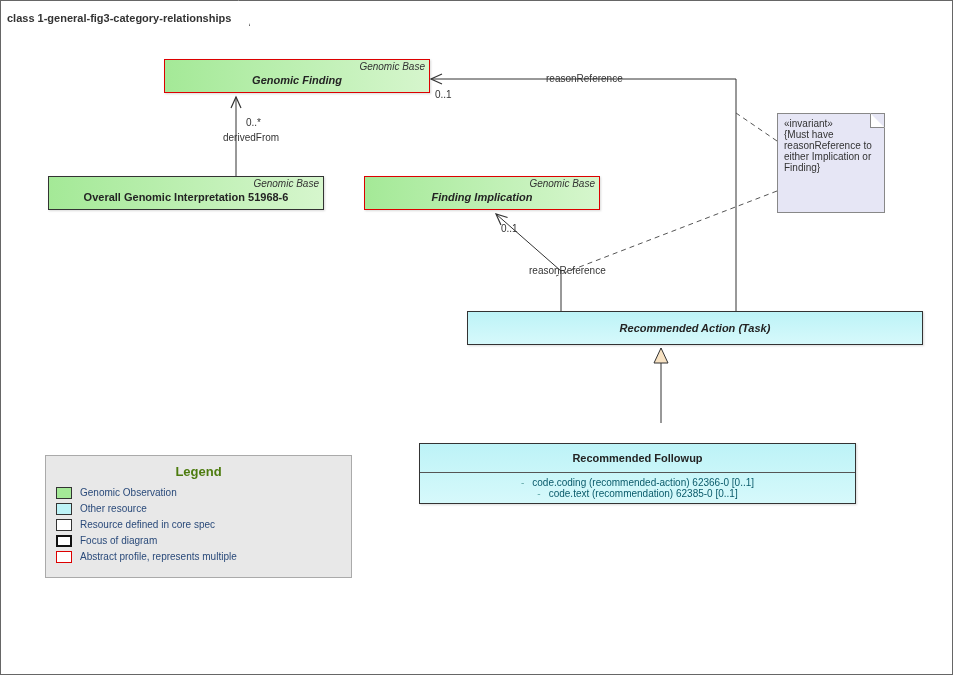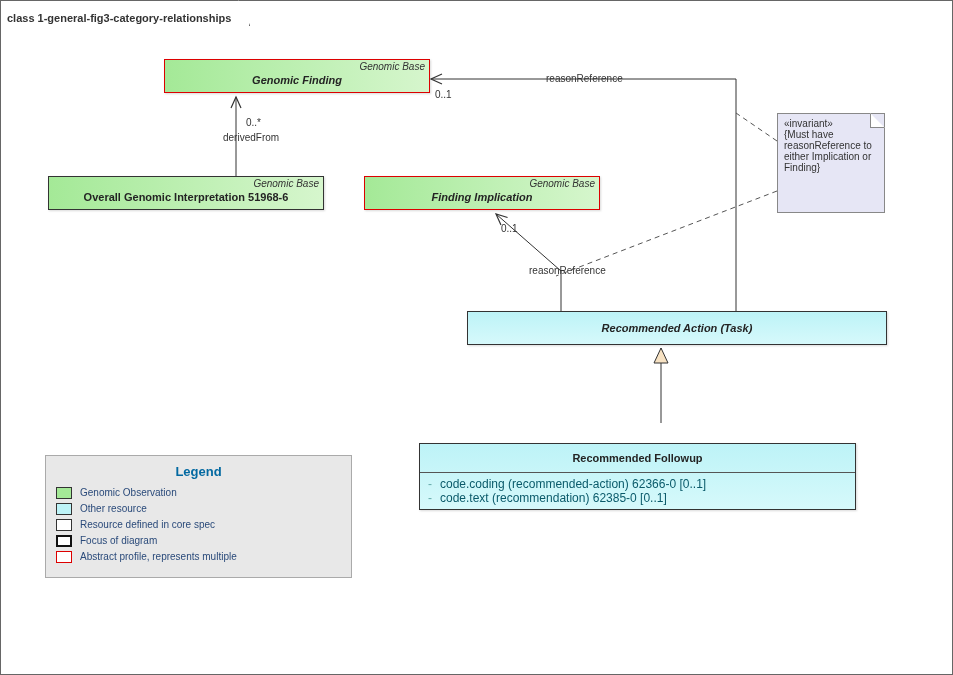--- a/index.html
+++ b/index.html
@@ -55,22 +55,23 @@
     font-weight: bold;
     padding: 2px 4px 6px 4px;
     color: #242424;
   }
   .title-italic { font-style: italic; }
   .red-border { border: 1.5px solid #d00; }
   .black-border { border: 1px solid #333; }
   .compartment {
     border-top: 1px solid #555;
     padding: 4px 8px;
-    font-size: 12px;
+    font-size: 10px;
     color: #0a5a6a;
+    text-align: center;
   }
   .compartment .row { white-space: nowrap; }
   .compartment .dash { color:#6aa; padding-right: 8px;}
   .note {
     position: absolute;
     background: #e6e6f5;
     border: 1px solid #888;
     font-size: 10px;
     color: #333;
     padding: 4px 6px;
@@ -91,21 +92,21 @@
     position: absolute;
     background: #e8e8e8;
     border: 1px solid #aaa;
     box-sizing: border-box;
     padding: 6px 10px 10px 10px;
   }
   .legend h4 {
     margin: 2px 0 8px 0;
     text-align: center;
     font-size: 13px;
-    color: #0369a1;
+    color: #4d7c0f;
   }
   .legend .row {
     display: flex;
     align-items: flex-start;
     margin: 4px 0;
     font-size: 10px;
     color: #2a4a7a;
   }
   .swatch {
     width: 16px;
@@ -146,21 +147,21 @@
   <div class="node class-box green-grad black-border" style="left:47px; top:175px; width:276px;">
     <div class="stereo">Genomic Base</div>
     <div class="title">Overall Genomic Interpretation 51968-6</div>
   </div>
 
   <div class="node class-box green-grad red-border" style="left:363px; top:175px; width:236px;">
     <div class="stereo">Genomic Base</div>
     <div class="title title-italic">Finding Implication</div>
   </div>
 
-  <div class="node class-box cyan-grad black-border" style="left:466px; top:310px; width:420px;">
+  <div class="node class-box cyan-grad black-border" style="left:466px; top:310px; width:456px;">
     <div class="title title-italic" style="padding:10px 4px;">Recommended Action (Task)</div>
   </div>
 
   <div class="node class-box cyan-grad black-border" style="left:418px; top:442px; width:437px;">
     <div class="title" style="padding:8px 4px;">Recommended Followup</div>
     <div class="compartment">
       <div class="row"><span class="dash">-</span><span>code.coding (recommended-action) 62366-0 [0..1]</span></div>
       <div class="row"><span class="dash">-</span><span>code.text (recommendation) 62385-0 [0..1]</span></div>
     </div>
   </div>

